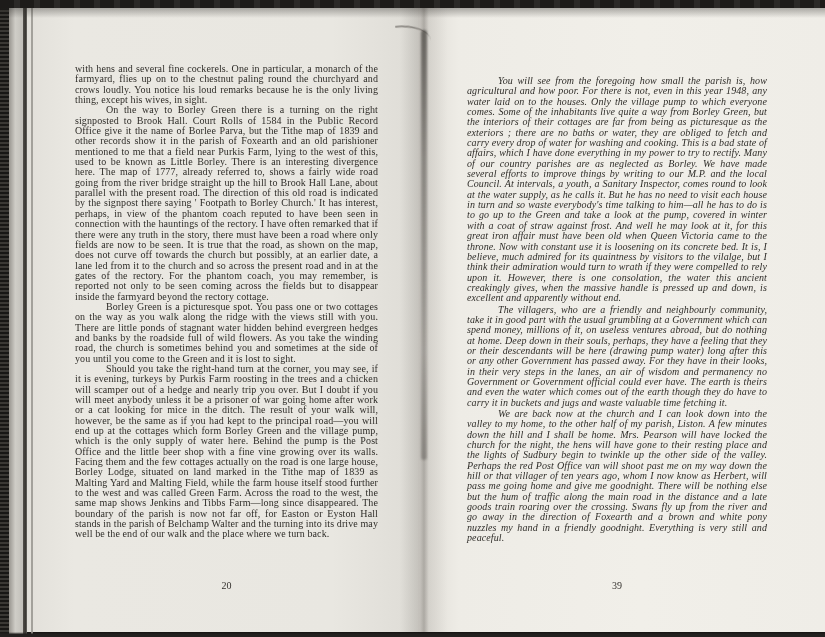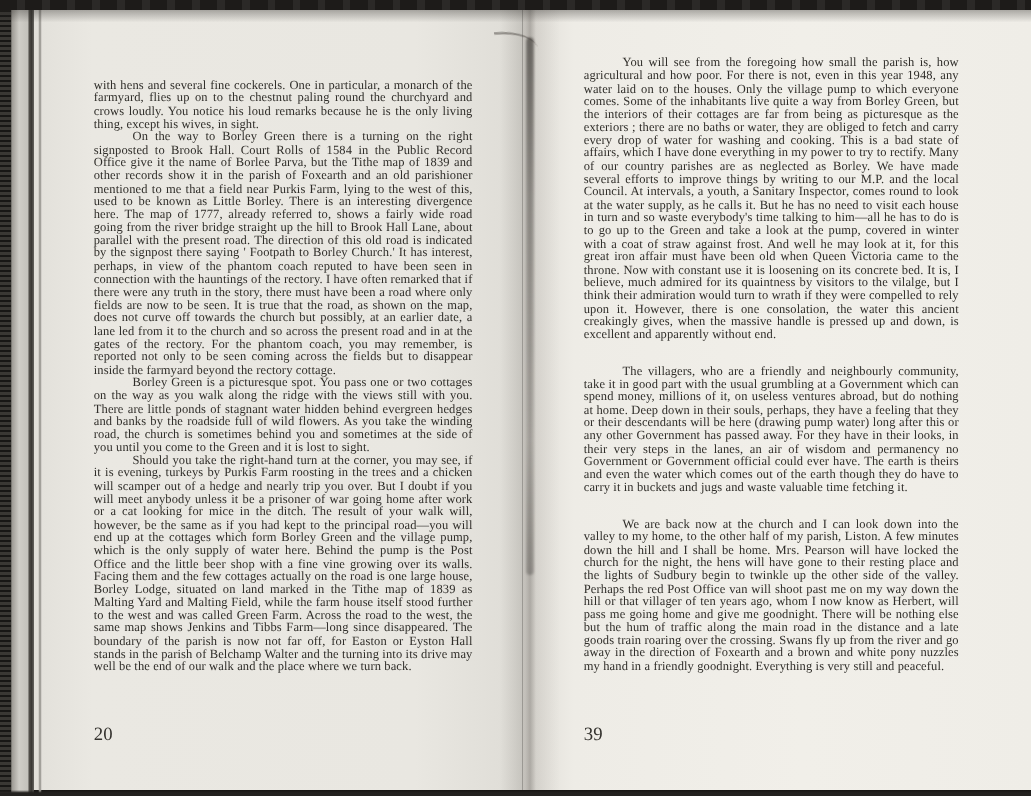--- a/index.html
+++ b/index.html
@@ -85,28 +85,28 @@
     position: absolute;
     color: #2f2d29;
     font-size: 10px;
     line-height: 10.35px;
     text-align: justify;
     letter-spacing: 0.1px;
   }
   .page-text p { margin: 0; text-indent: 31px; }
   .left-text { left: 48px; top: 56px; width: 303px; }
   .left-text p:first-child { text-indent: 0; }
-  .right-text { left: 49px; top: 38px; width: 300px; }
-  .right-text p + p { margin-top: 19px; }
+  .right-text { left: 49px; top: 68px; width: 300px; font-style: italic; }
+  .right-text p + p { margin-top: 1px; }
 
   .page-number {
     position: absolute;
     color: #34322e;
-    font-size: 15px;
-    text-align: left;
+    font-size: 10px;
+    text-align: center;
     width: 303px;
   }
   .left-number { left: 48px; top: 572px; }
   .right-number { left: 49px; top: 572px; width: 300px; }
 </style>
 </head>
 <body>
 
 <div class="scan">
 

